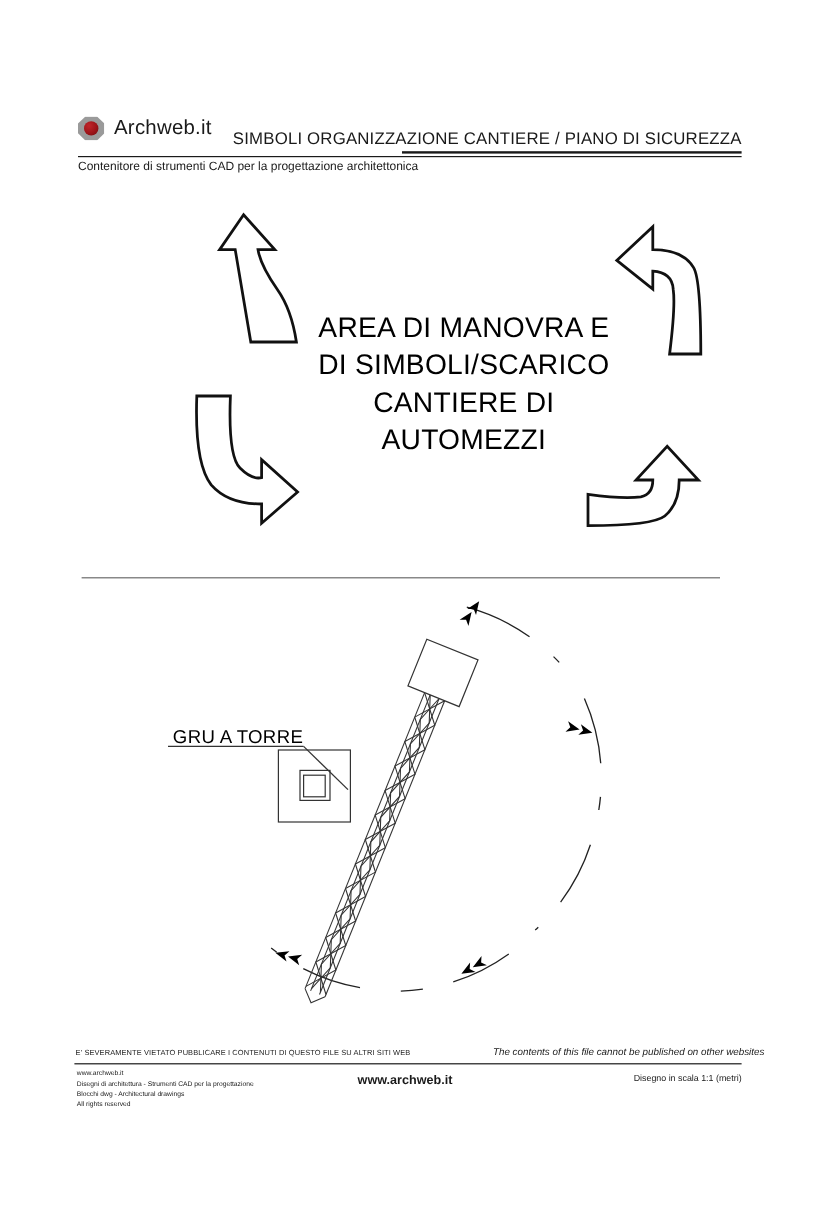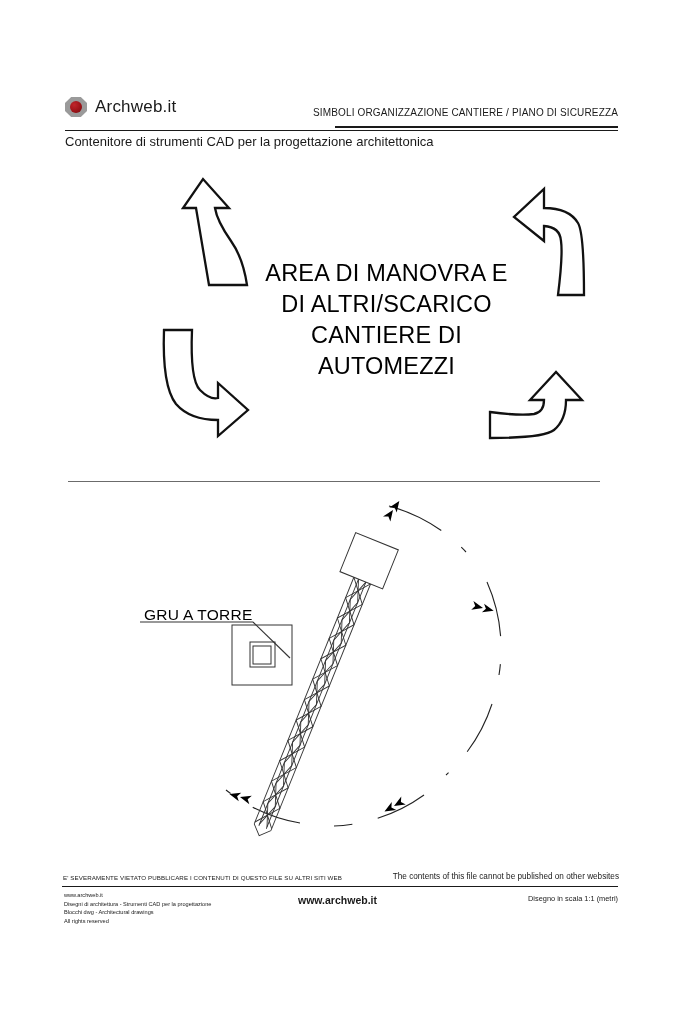--- a/index.html
+++ b/index.html
@@ -62,21 +62,21 @@
     font-size: 17px;
     letter-spacing: 0.2px;
     color: #1a1a1a;
     white-space: nowrap;
   }
 
   .header-title {
     position: absolute;
     right: 0;
     top: 11px;
-    font-size: 10px;
+    font-size: 14px;
     letter-spacing: 0.15px;
     color: #1a1a1a;
     white-space: nowrap;
   }
 
   .header-rule-right {
     position: absolute;
     left: 270px;
     top: 30px;
     width: 283px;
@@ -88,21 +88,21 @@
     left: 65px;
     top: 130px;
     width: 553px;
     height: 0;
     border-top: 1px solid #1a1a1a;
   }
   .header-sub {
     position: absolute;
     left: 65px;
     top: 134px;
-    font-size: 13px;
+    font-size: 10px;
     color: #1a1a1a;
     white-space: nowrap;
   }
 
   
   .manovra-block {
     position: absolute;
     left: 0;
     top: 170px;
     width: 685px;
@@ -167,25 +167,26 @@
     position: absolute;
     left: 63px;
     top: 874px;
     font-size: 6.2px;
     letter-spacing: 0.1px;
     color: #1a1a1a;
     white-space: nowrap;
   }
   .footer-warn-en {
     position: absolute;
-    right: 66px;
+    right: 48px;
     top: 872px;
     font-size: 8.2px;
     color: #1a1a1a;
     white-space: nowrap;
+    font-style: italic;
   }
   .footer-left {
     position: absolute;
     left: 64px;
     top: 891px;
     font-size: 5.6px;
     line-height: 8.6px;
     color: #1a1a1a;
   }
   .footer-left span { display: block; white-space: nowrap; }
@@ -243,21 +244,21 @@
     <svg class="arrow-svg" style="left:112px; top:158px;" width="110" height="115" viewBox="0 0 110 115">
       <path d="M 8,2 L 36,2 Q 34,52 44,62 Q 54,72 62,70 L 62,55 L 92,82 L 62,108 L 62,92 Q 34,92 20,76 Q 6,58 8,2 Z" fill="#ffffff" stroke="#111" stroke-width="2.3" stroke-linejoin="miter"></path>
     </svg>
 
     <svg class="arrow-svg" style="left:442px; top:198px;" width="118" height="82" viewBox="0 0 118 82">
       <path d="M 4,44 L 4,70 Q 58,70 68,62 Q 80,52 80,32 L 96,32 L 70,4 L 44,32 L 58,32 Q 58,44 48,46 Q 34,48 4,44 Z" fill="#ffffff" stroke="#111" stroke-width="2.3" stroke-linejoin="miter"></path>
     </svg>
 
     <div class="manovra-text">
       <span class="ln">AREA DI MANOVRA E</span>
-      <span class="ln">DI ALTRI/SCARICO</span>
+      <span class="ln">DI SIMBOLI/SCARICO</span>
       <span class="ln">CANTIERE DI</span>
       <span class="ln">AUTOMEZZI</span>
     </div>
   </div>
 
   <div class="mid-divider"></div>
 
   <div class="crane-area">
     <svg width="685" height="370" viewBox="0 0 685 370" style="position:absolute; left:0; top:0;">
 

